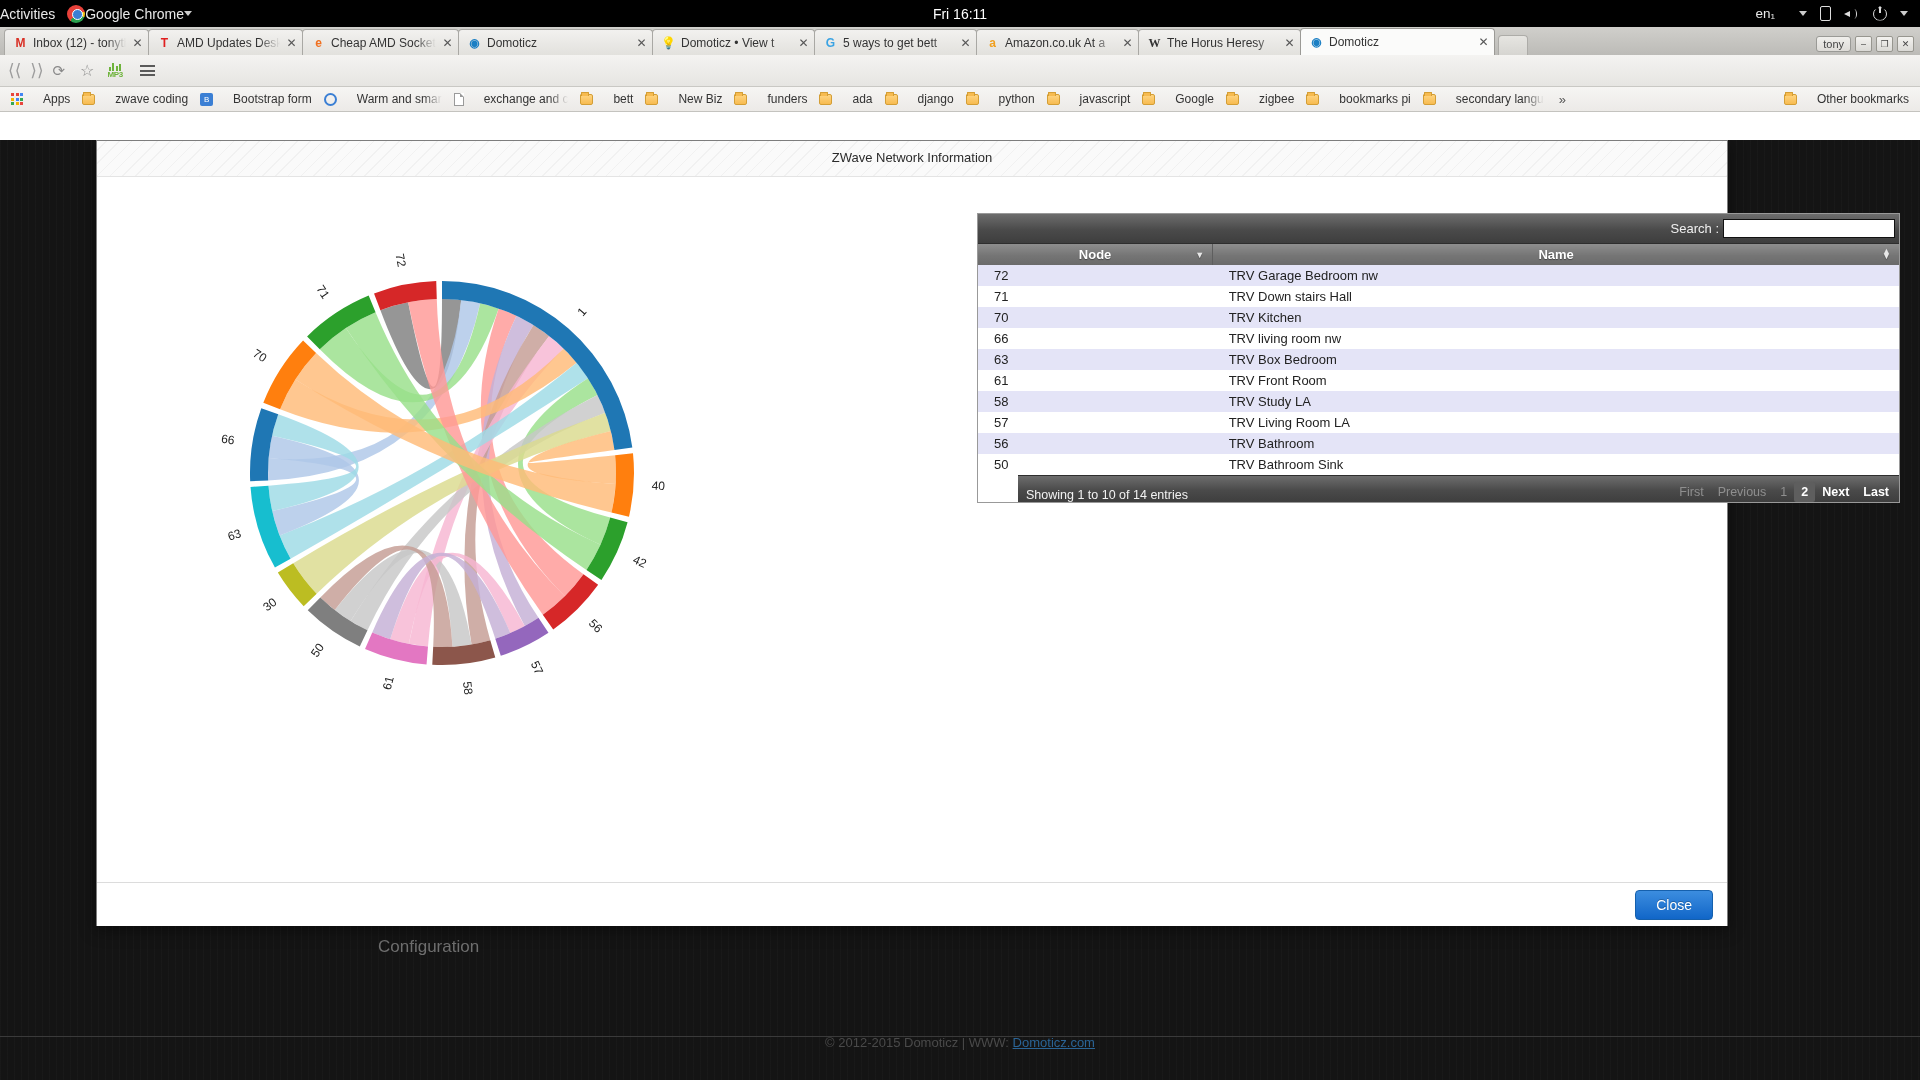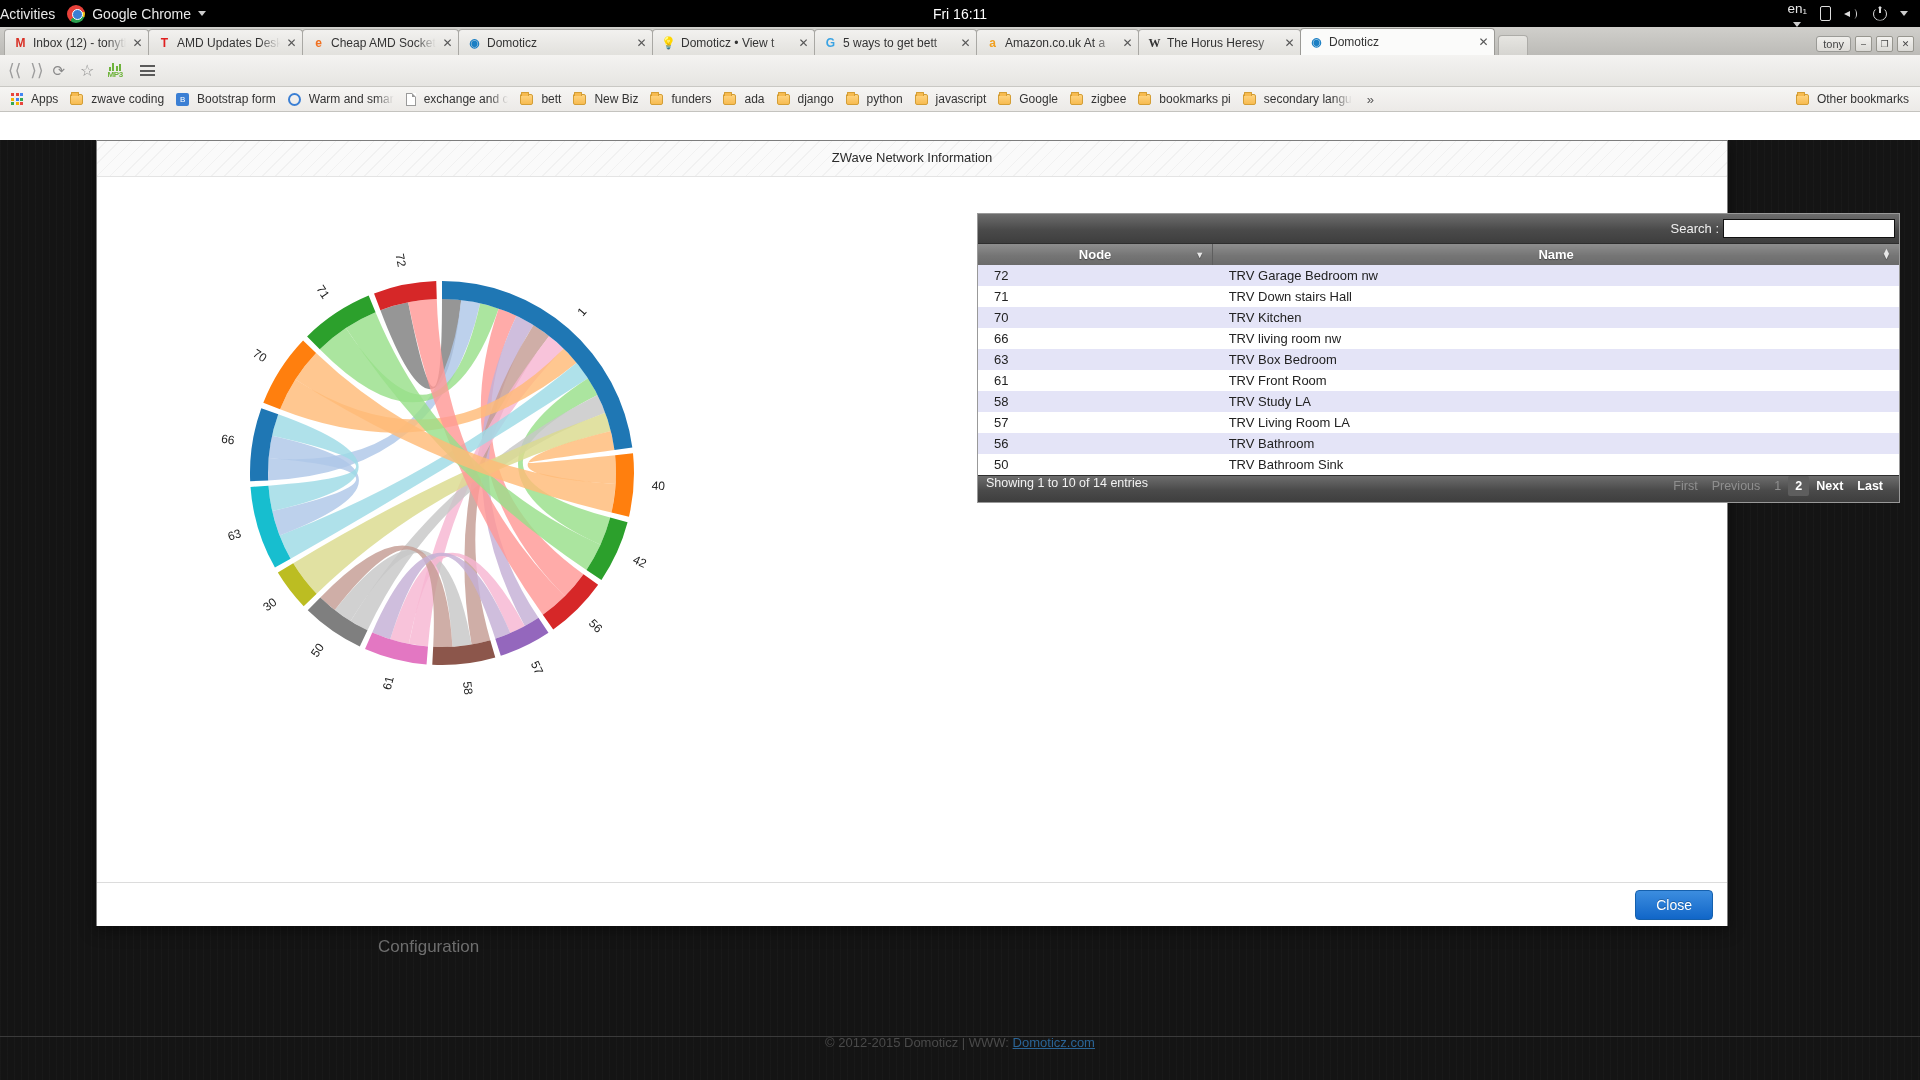--- a/index.html
+++ b/index.html
@@ -10,21 +10,21 @@
     background: #111;
   }
 
   
   #gnome-bar {
     position: absolute; top: 0; left: 0; width: 1920px; height: 27px;
     background: #000; color: #e8e8e8;
     display: flex; align-items: center;
     font-size: 14px; z-index: 100;
   }
-  #gnome-appname { display: flex; align-items: center; gap: 7px; padding-left: 12px; }
+  #gnome-appname { display: flex; align-items: center; padding-left: 12px; }
   .chrome-logo {
     width: 18px; height: 18px; border-radius: 50%;
     background:
       conic-gradient(from -35deg,
         #e8413a 0deg 110deg,
         #f5c518 110deg 145deg,
         #2aa04d 145deg 255deg,
         #e8413a 255deg 360deg);
     position: relative; display: inline-block;
   }
@@ -39,21 +39,21 @@
   }
   #gnome-right {
     margin-left: auto; display: flex; align-items: center;
     gap: 13px; padding-right: 12px; font-size: 13.5px;
   }
   .tri-down {
     width: 0; height: 0; border-left: 4px solid transparent;
     border-right: 4px solid transparent; border-top: 5px solid #ccc;
     display: inline-block;
   }
-  .kb-item { display: flex; align-items: center; gap: 6px; flex-direction: column; }
+  .kb-item { display: flex; align-items: center; gap: 24px; }
   .ic { display: inline-block; }
   .ic-battery {
     width: 11px; height: 15px; border: 1.6px solid #ddd; border-radius: 2px;
   }
   .ic-vol {
     width: 16px; height: 14px; position: relative;
   }
   .ic-vol::before {
     content: ""; position: absolute; left: 0; top: 4px;
     width: 0; height: 0;
@@ -176,21 +176,21 @@
   .hamburger i { width: 15px; height: 2px; background: #5a5a5a; display: block; }
 
   
   #bookmarks {
     height: 25px; background: linear-gradient(#f6f5f3,#eceae7);
     border-bottom: 1px solid #c4c3bf;
     display: flex; align-items: center; padding: 0 6px;
     font-size: 12px; color: #333; gap: 2px; overflow: hidden;
   }
   .bm {
-    display: flex; align-items: center; gap: 8px;
+    display: flex; align-items: center; gap: 20px;
     padding: 2px 5px; white-space: nowrap; flex: 0 0 auto;
   }
   .bm-folder {
     width: 13px; height: 11px; background: linear-gradient(#ffd481,#f7bb50);
     border: 1px solid #d49e35; border-radius: 1px 2px 2px 2px;
     position: relative; flex: 0 0 13px;
   }
   .bm-folder::before {
     content: ""; position: absolute; top: -3px; left: 0;
     width: 6px; height: 3px; background: #f7bb50;
@@ -293,22 +293,22 @@
   }
   .sort-updown { display: flex; flex-direction: column; line-height: 0.62; }
   #dt-table tbody td {
     font-size: 13px; color: #222; height: 21px; padding: 0 0 0 16px;
     vertical-align: middle;
   }
   #dt-table tbody tr.odd { background: #e4e4f7; }
   #dt-table tbody tr.even { background: #fff; }
   #dt-bottom {
     height: 27px; background: linear-gradient(#6d6d6d,#4a4a4a 55%,#3e3e3e);
-    display: flex; align-items: flex-start; justify-content: space-between;
-    padding: 0 9px 0 8px; border-top: 1px solid #2e2e2e;
+    display: flex; align-items: flex-end; justify-content: space-between;
+    padding: 0 3px 0 8px; border-top: 1px solid #2e2e2e; margin-left: 40px;
   }
   #dt-info { color: #f2f2f2; font-size: 12.5px; }
   #dt-paging { display: flex; align-items: center; gap: 0px; }
   .pg {
     font-size: 12.5px; padding: 3px 7px; color: #8f8f8f;
     border-radius: 2px; background: transparent;
   }
   .pg.enabled { color: #fff; font-weight: bold; }
   .pg.current { color: #fff; font-weight: bold; background: #5e5e5e; }
 

